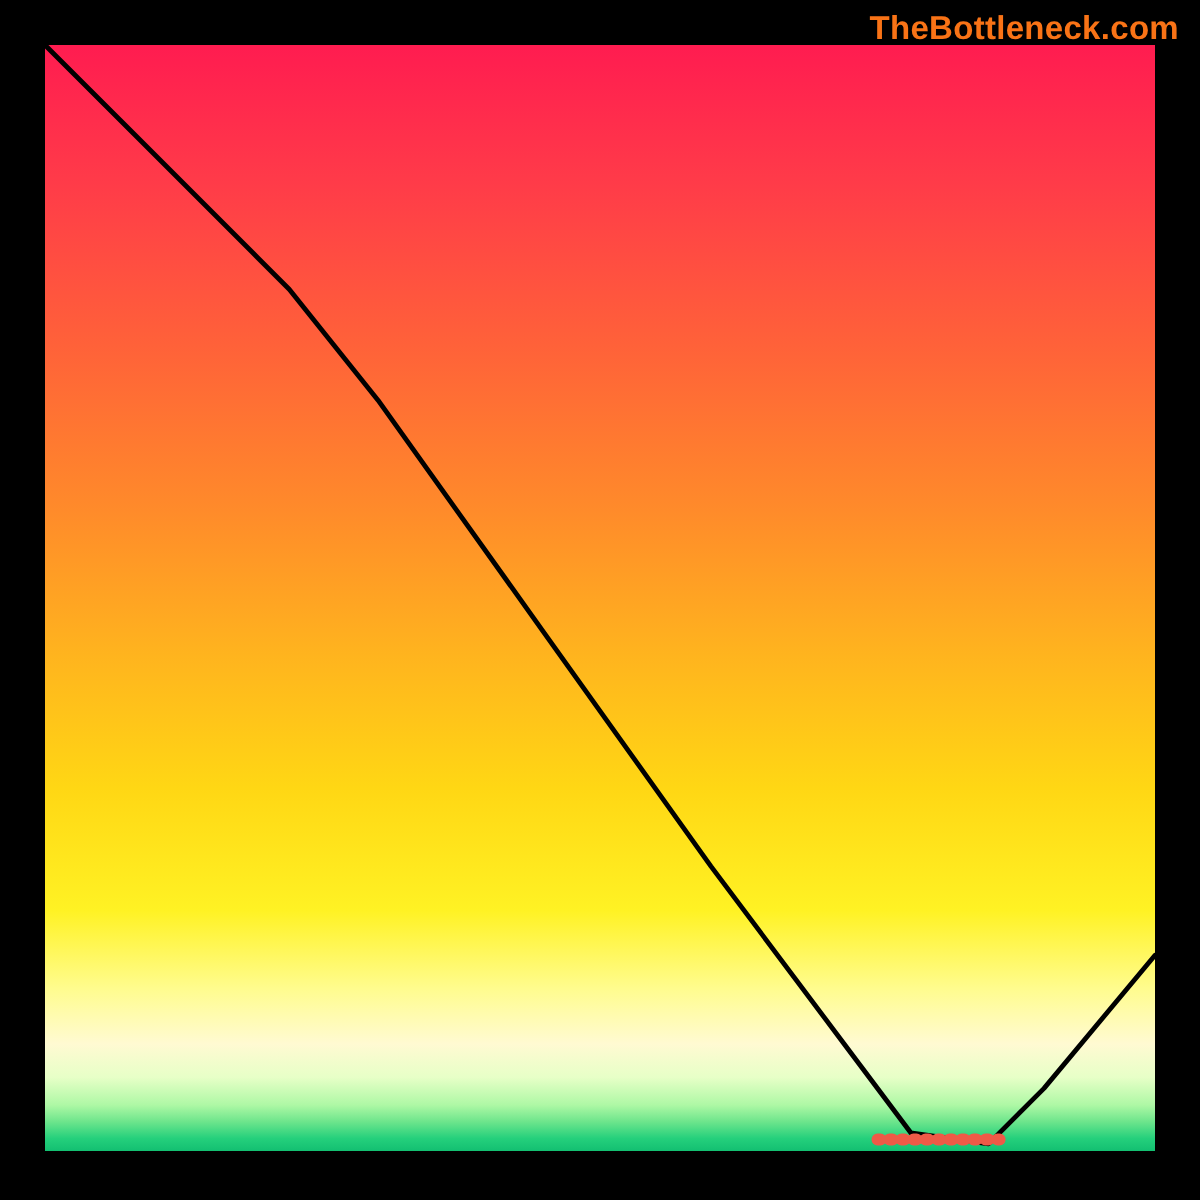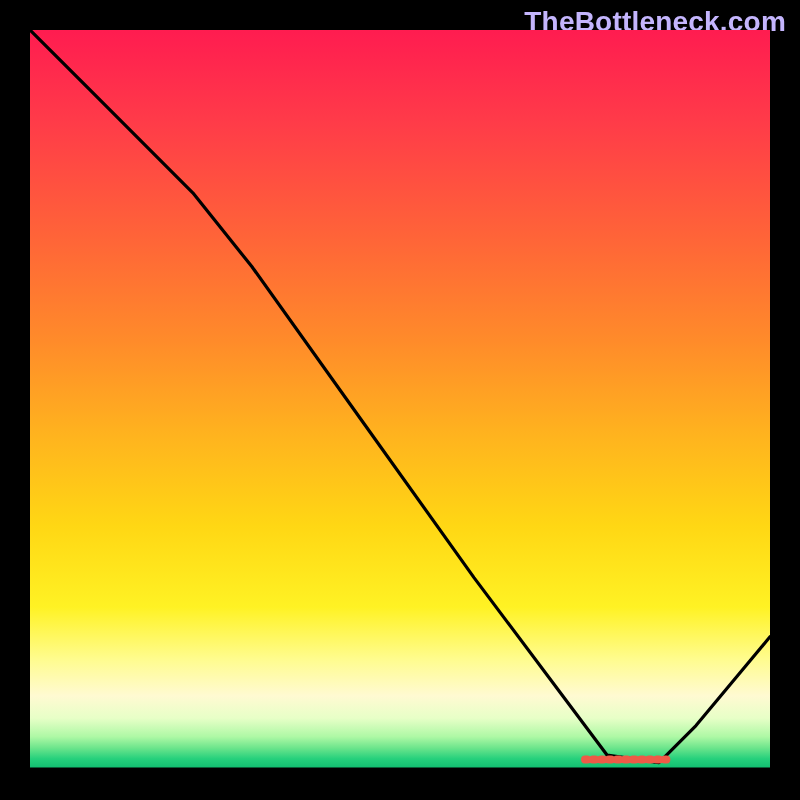--- a/index.html
+++ b/index.html
@@ -13,22 +13,22 @@
   }
   .wrap {
     position: relative;
     width: 800px;
     height: 800px;
   }
   .watermark {
     position: absolute;
     top: 6px;
     right: 14px;
-    color: #c4b5fd;
-    font-size: 28px;
+    color: #f97316;
+    font-size: 22px;
     font-weight: bold;
     letter-spacing: 0.2px;
     user-select: none;
   }
   .plot {
     position: absolute;
     left: 30px;
     top: 30px;
     width: 740px;
     height: 740px;

